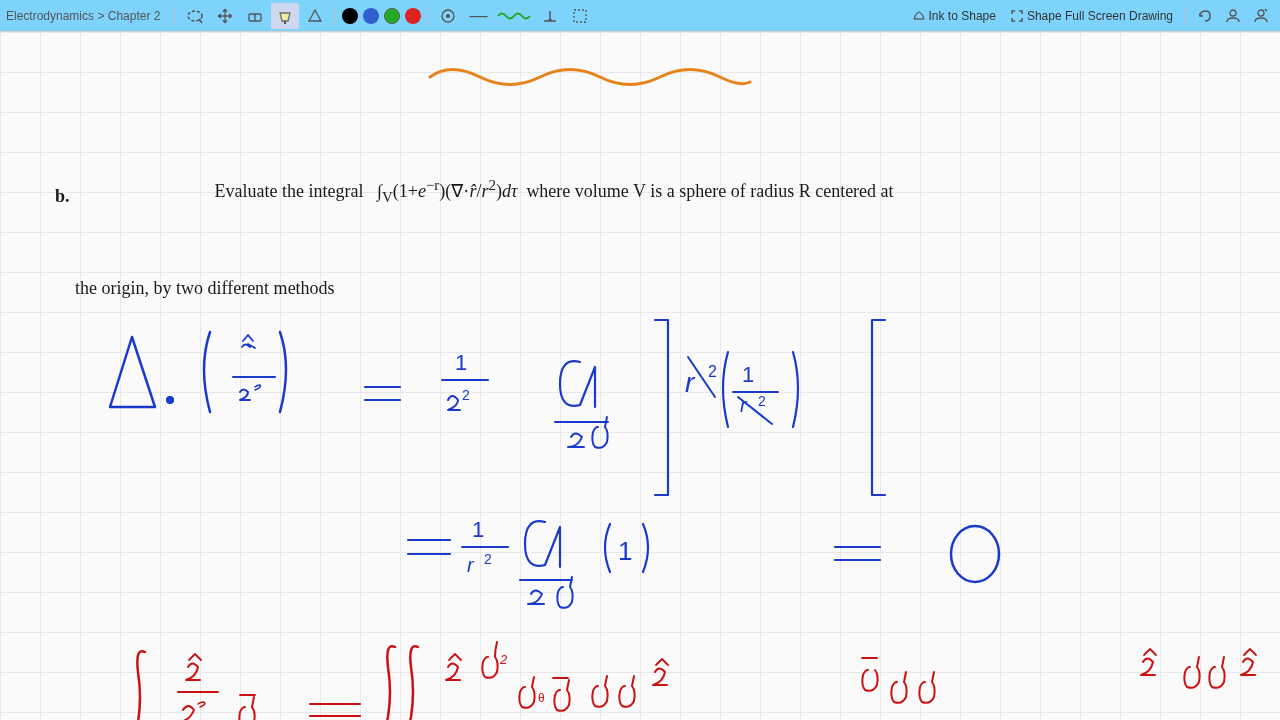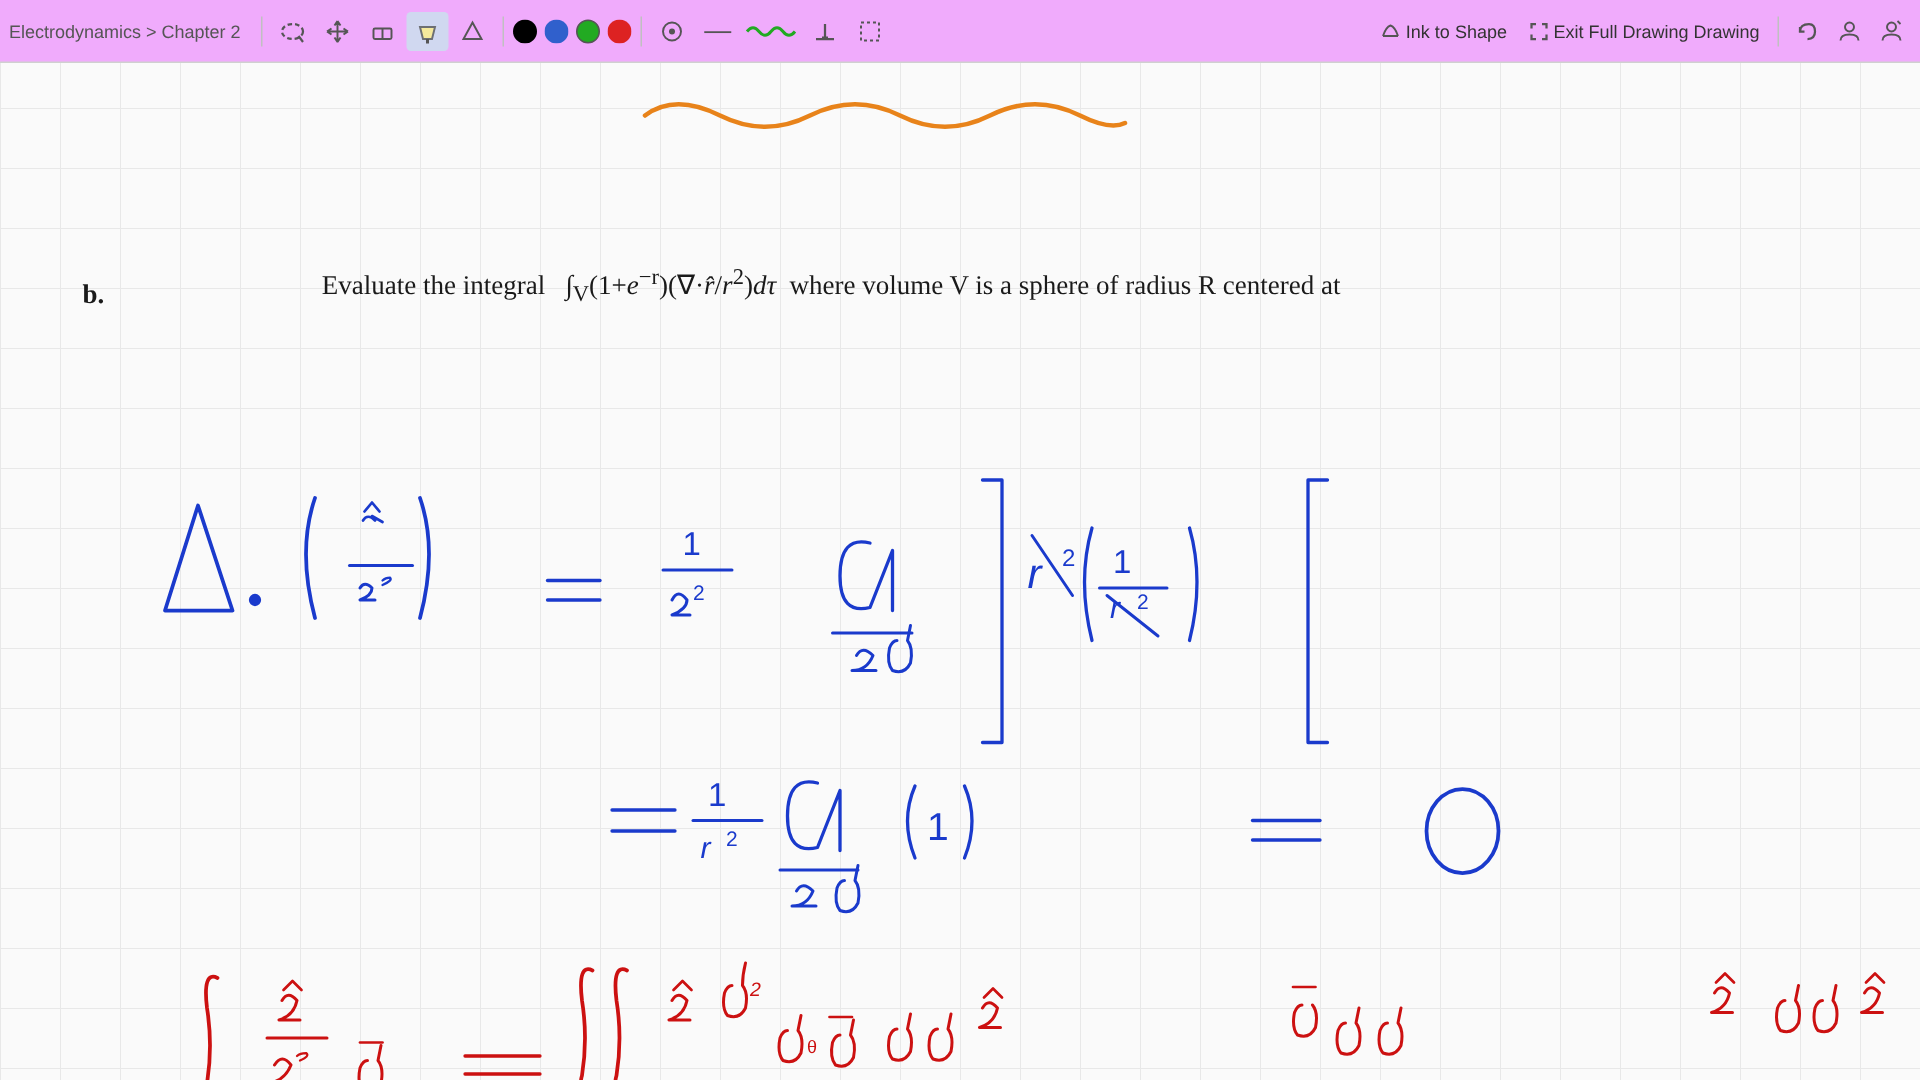--- a/index.html
+++ b/index.html
@@ -2,22 +2,22 @@
 <html><head>
   <meta charset="utf-8">
   <style>
     * { margin: 0; padding: 0; box-sizing: border-box; }
     body { width: 1280px; height: 720px; overflow: hidden; background: #fff; font-family: Arial, sans-serif; }
 
     
     #toolbar {
       display: flex;
       align-items: center;
-      height: 42px;
-      background: #f0abfc;
+      height: 32px;
+      background: #7dd3fc;
       border-bottom: 1px solid #d0d0d0;
       padding: 0 6px;
       gap: 2px;
       position: relative;
       z-index: 10;
     }
     .breadcrumb {
       font-size: 12px;
       color: #333;
       margin-right: 8px;
@@ -170,21 +170,21 @@
       <svg width="14" height="14" viewBox="0 0 14 14">
         <path d="M2 10 Q4 4 7 3 Q10 4 12 10" stroke="#555" stroke-width="1.3" fill="none"></path>
         <line x1="2" y1="10" x2="12" y2="10" stroke="#555" stroke-width="1.3"></line>
       </svg>
       <span>Ink to Shape</span>
     </button>
     <button class="tb-label-btn">
       <svg width="14" height="14" viewBox="0 0 14 14">
         <path d="M2 5 L2 2 L5 2 M9 2 L12 2 L12 5 M12 9 L12 12 L9 12 M5 12 L2 12 L2 9" stroke="#555" stroke-width="1.5" fill="none"></path>
       </svg>
-      <span>Exit Full Drawing Drawing</span>
+      <span>Shape Full Screen Drawing</span>
     </button>
     <div class="tb-sep"></div>
     <button class="tb-icon-btn">
       <svg width="16" height="16" viewBox="0 0 16 16">
         <path d="M3 8 Q3 3 9 3 Q13 3 13 8 Q13 13 8 13" stroke="#555" stroke-width="1.5" fill="none"></path>
         <polyline points="3,5 3,8 6,8" stroke="#555" stroke-width="1.5" fill="none"></polyline>
       </svg>
     </button>
     <button class="tb-icon-btn">
       <svg width="16" height="16" viewBox="0 0 16 16">
@@ -347,14 +347,17 @@
 
   <div class="printed-text" style="top: 141px; left: 75px; width: 950px;">
     &nbsp;&nbsp;&nbsp;&nbsp;&nbsp;&nbsp;&nbsp;&nbsp;&nbsp;&nbsp;&nbsp;&nbsp;&nbsp;&nbsp;&nbsp;&nbsp;&nbsp;&nbsp;&nbsp;&nbsp;&nbsp;&nbsp;&nbsp;&nbsp;&nbsp;&nbsp;&nbsp;&nbsp;&nbsp;&nbsp;
     <span>Evaluate the integral</span>
     &nbsp;
     
     <span style="font-style:italic;">∫</span><sub>V</sub>(1+<i>e</i><sup>−r</sup>)(∇·<span style="font-style:italic;">r̂</span>/<span style="font-style:italic;">r</span><sup>2</sup>)<i>dτ</i>
     &nbsp;<span>where volume V is a sphere of radius R centered at</span>
   </div>
 
+  <div class="printed-text" style="top: 242px; left: 75px;">
+    <span>the origin, by two different methods</span>
+  </div>
 
 </div>
 
 </body></html>

